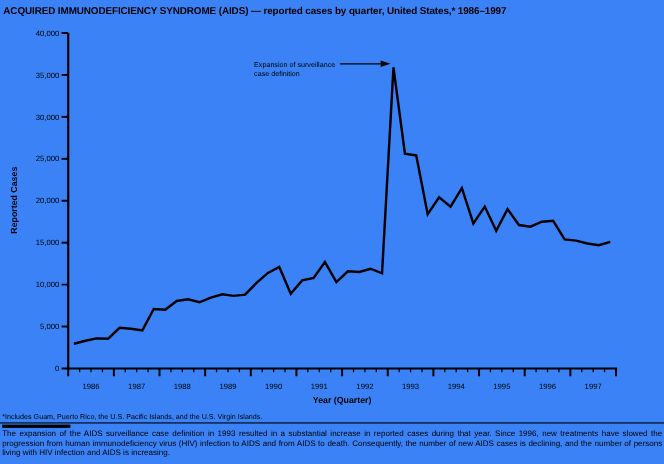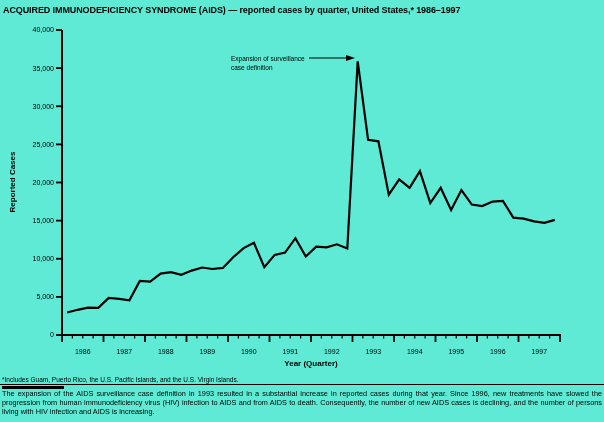--- a/index.html
+++ b/index.html
@@ -1,16 +1,16 @@
 <!DOCTYPE html>
 <html><head>
 <meta charset="utf-8">
 <style>
   html,body{margin:0;padding:0;background:#ffffff;}
-  .page{position:relative;width:604px;height:422px;background:#5eead4;overflow:hidden;
+  .page{position:relative;width:604px;height:422px;background:#3b82f6;overflow:hidden;
         font-family:"Liberation Sans",sans-serif;color:#000;}
   .title{position:absolute;left:3px;top:5px;width:598px;font-weight:bold;font-size:9px;
          letter-spacing:-0.1px;}
   .plot{position:absolute;left:0;top:0;}
   svg text{font-family:"Liberation Sans",sans-serif;fill:#000;}
   .footnote{position:absolute;left:2px;top:376px;font-size:6.5px;}
   .hairline{position:absolute;left:0;top:384px;width:604px;height:1px;background:#000;}
   .thickbar{position:absolute;left:2px;top:386px;width:62px;height:3px;background:#000;}
   .note{position:absolute;left:2px;top:390px;width:600px;font-size:7.3px;line-height:8.9px;
         text-align:justify;}

